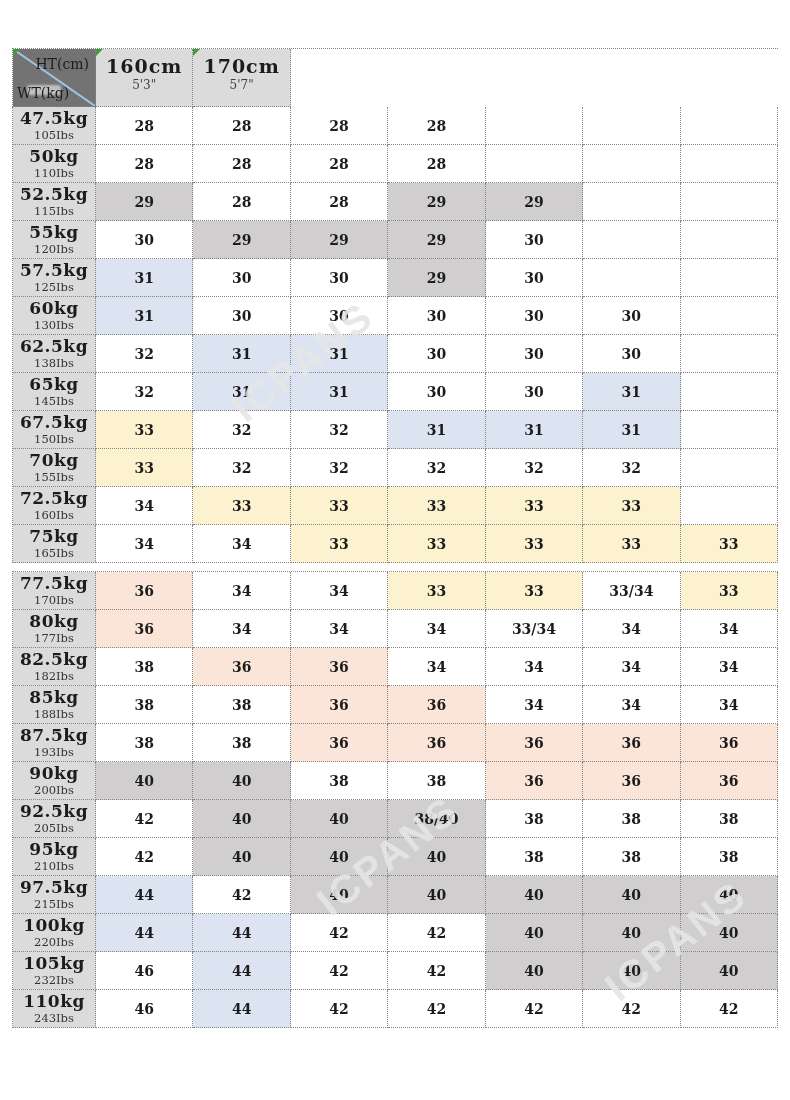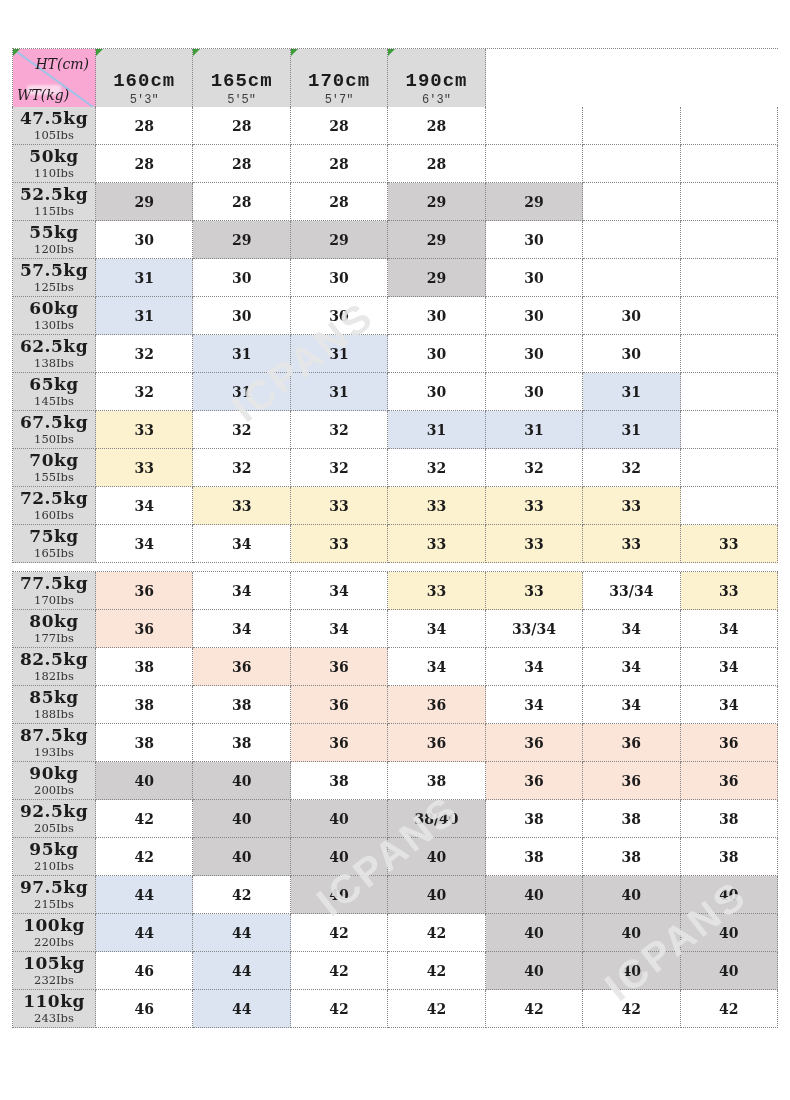--- a/index.html
+++ b/index.html
@@ -13,24 +13,24 @@
   .section{border-left:1px dotted #858585;}
   .sec-gap{height:8px;background:#ffffff;}
   .section.second{border-top:1px dotted #858585;}
   .row{height:38px;}
   .cell{
     position:relative;display:flex;align-items:center;justify-content:center;
     border-right:1px dotted #858585;border-bottom:1px dotted #858585;
     background:#ffffff;color:#1c1c1c;font-weight:bold;font-size:14px;
     box-sizing:border-box;
   }
-  .hdr-cell{flex-direction:column;justify-content:flex-start;padding-top:21px;background:#dbdbdb;font-family:Liberation Mono, monospace;}
+  .hdr-cell{flex-direction:column;justify-content:flex-start;padding-top:6px;background:#dbdbdb;}
   .hdr-cm{font-size:19px;font-weight:bold;line-height:1.2;letter-spacing:1px;}
   .hdr-ft{font-size:12px;font-weight:normal;color:#3f3f3f;line-height:1.3;}
-  .corner-cell{background:#f9a8d4;font-style:italic;}
+  .corner-cell{background:#737373;}
   .ht-label{position:absolute;top:7px;right:6px;font-size:14px;font-weight:normal;color:#1c1c1c;}
   .wt-label{position:absolute;bottom:5px;left:4px;font-size:14px;font-weight:normal;color:#1c1c1c;}
   .diag{position:absolute;left:0;top:0;width:100%;height:100%;}
   .tri{position:absolute;top:0;left:0;width:0;height:0;
     border-top:7px solid #3f9c3a;border-right:7px solid transparent;}
   .smudge{position:absolute;left:14px;top:36px;width:34px;height:10px;background:rgba(255,255,255,0.55);
     border-radius:3px;filter:blur(1px);}
   .label-cell{flex-direction:column;background:#dbdbdb;line-height:1.05;justify-content:center;}
   .label-kg{font-size:17px;font-weight:bold;letter-spacing:0.5px;}
   .label-lbs{font-size:11.5px;font-weight:normal;color:#333333;margin-top:1px;}
@@ -57,32 +57,22 @@
       <span class="ht-label">HT(cm)</span>
       <span class="wt-label">WT(kg)</span>
     </div>
   <div class="cell hdr-cell">
         <span class="tri"></span>
         <span class="hdr-cm">160cm</span>
         <span class="hdr-ft">5'3"</span>
       </div>
       <div class="cell hdr-cell">
         <span class="tri"></span>
-        <span class="hdr-cm">165cm</span>
-        <span class="hdr-ft">5'5"</span>
-      </div>
-      <div class="cell hdr-cell">
-        <span class="tri"></span>
         <span class="hdr-cm">170cm</span>
         <span class="hdr-ft">5'7"</span>
-      </div>
-      <div class="cell hdr-cell">
-        <span class="tri"></span>
-        <span class="hdr-cm">190cm</span>
-        <span class="hdr-ft">6'3"</span>
       </div>
     </div>
   <div class="section first" id="sec0">
       <div class="row">
         <div class="cell label-cell">
           <span class="label-kg">47.5kg</span>
           <span class="label-lbs">105Ibs</span>
         </div>
         <div class="cell data-cell" style="background: rgb(255, 255, 255);">28</div>
         <div class="cell data-cell" style="background: rgb(255, 255, 255);">28</div>

